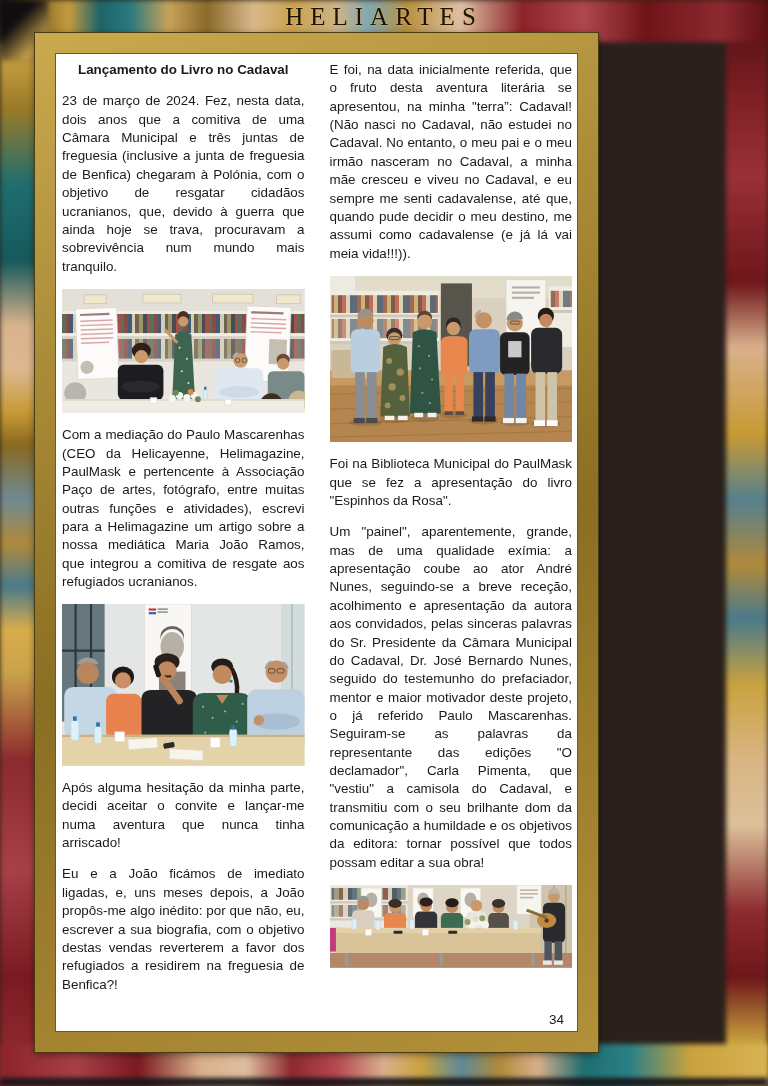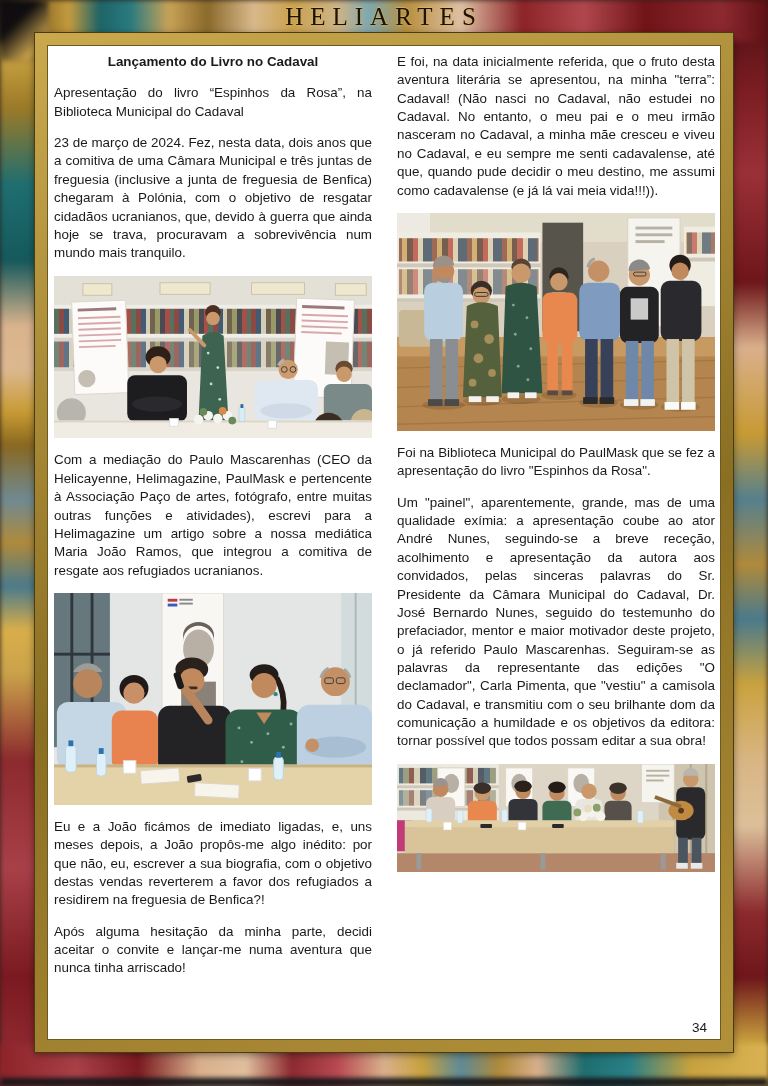--- a/index.html
+++ b/index.html
@@ -18,23 +18,23 @@
     background:linear-gradient(90deg,#8c2328 0%,#a84048 10%,#7a1a20 18%,#d9b08c 26%,#e0bf9e 32%,#8c2a30 38%,#b84a52 44%,#d9b08c 50%,#c9a23e 55%,#5f8a98 60%,#b08a3a 65%,#d9b08c 70%,#1f6e70 76%,#2a8086 82%,#c9a23e 90%,#d9b254 100%);}
   .a-tl{left:0;top:0;width:48px;height:60px;background:linear-gradient(135deg,#0f0d10 35%,#caa24e 78%,#8a6a26);}
   .a-edge{left:0;top:1078px;width:768px;height:8px;background:#16161a;filter:none;}
 
   
   .logo{position:absolute;top:3px;left:0;width:100%;text-align:center;z-index:3;
     font-family:"Liberation Serif",serif;font-size:25px;font-weight:500;letter-spacing:7px;
     color:#1c1206;text-shadow:0 1px 2px rgba(216,174,84,.75),0 -1px 1px rgba(240,205,120,.45);}
 
   
-  .page{position:absolute;left:35px;top:33px;width:698px;height:1019px;z-index:2;box-sizing:border-box;
+  .page{position:absolute;left:35px;top:33px;width:563px;height:1019px;z-index:2;box-sizing:border-box;
     background:linear-gradient(160deg,#caa94e,#8a6e22 55%,#b3913a);
-    box-shadow:0 0 0 1px #4a3c12,0 2px 8px rgba(0,0,0,.5);padding:12px;}
+    box-shadow:0 0 0 1px #4a3c12,0 2px 8px rgba(0,0,0,.5);padding:20px;}
   .page-inner{width:100%;height:100%;background:#fff;border:1px solid #6a5a1e;box-sizing:border-box;
     padding:7px 5px 4px 6px;position:relative;overflow:hidden;}
   .cols{display:flex;gap:25px;}
   .col{width:327px;font-size:13.4px;line-height:1.37;color:#1a1a1a;text-align:justify;}
   .col p{margin:0 0 13px 0;}
   .title{font-weight:bold;text-align:center;}
   figure.photo{margin:1px 0 13px 0;}
   figure.photo svg{display:block;width:100%;height:auto;}
   .pagenum{position:absolute;right:13px;bottom:4px;font-size:13.5px;color:#1a1a1a;margin-left:34px;}
 </style>
@@ -51,21 +51,20 @@
 </div>
 
 <div class="logo">HELIARTES</div>
 
 <div class="page">
   <div class="page-inner">
     <div class="cols">
 
       <div class="col">
         <p class="title">Lançamento do Livro no Cadaval</p>
-        <p>Apresentação do livro “Espinhos da Rosa”, na Biblioteca Municipal do Cadaval</p>
         <p>23 de março de 2024. Fez, nesta data, dois anos que a comitiva de uma Câmara Municipal e três juntas de freguesia (inclusive a junta de freguesia de Benfica) chegaram à Polónia, com o objetivo de resgatar cidadãos ucranianos, que, devido à guerra que ainda hoje se trava, procuravam a sobrevivência num mundo mais tranquilo.</p>
 
         <figure class="photo">
           <svg viewBox="0 0 330 169" xmlns="http://www.w3.org/2000/svg">
             <defs>
               <linearGradient id="bkA" x1="0" y1="0" x2="40" y2="0" gradientUnits="userSpaceOnUse" spreadMethod="repeat">
                 <stop offset="0" stop-color="#3d5a46"></stop>
                   <stop offset=".12" stop-color="#3d5a46"></stop>
                 <stop offset=".12" stop-color="#7a2d26"></stop>
                   <stop offset=".25" stop-color="#7a2d26"></stop>
@@ -220,22 +219,22 @@
             <rect x="15" y="153" width="5" height="6" fill="#2a72b0"></rect>
             <rect x="44" y="166" width="10" height="24" rx="4" fill="#dff0f8" stroke="#b8d4e2"></rect>
             <rect x="46.5" y="161" width="5" height="6" fill="#2a72b0"></rect>
             <rect x="228" y="170" width="10" height="24" rx="4" fill="#dff0f8" stroke="#b8d4e2"></rect>
             <rect x="230.5" y="165" width="5" height="6" fill="#2a72b0"></rect>
             <rect x="72" y="174" width="13" height="13" fill="#fff" stroke="#ddd"></rect>
             <rect x="202" y="182" width="13" height="13" fill="#fff" stroke="#ddd"></rect>
           </svg>
         </figure>
 
+        <p>Após alguma hesitação da minha parte, decidi aceitar o convite e lançar-me numa aventura que nunca tinha arriscado!</p>
         <p>Eu e a João ficámos de imediato ligadas, e, uns meses depois, a João propôs-me algo inédito: por que não, eu, escrever a sua biografia, com o objetivo destas vendas reverterem a favor dos refugiados a residirem na freguesia de Benfica?!</p>
-        <p>Após alguma hesitação da minha parte, decidi aceitar o convite e lançar-me numa aventura que nunca tinha arriscado!</p>
       </div>
 
       <div class="col">
         <p>E foi, na data inicialmente referida, que o fruto desta aventura literária se apresentou, na minha "terra”:  Cadaval! (Não nasci no Cadaval, não estudei no Cadaval. No entanto, o meu pai e o meu irmão nasceram no Cadaval, a minha mãe cresceu e viveu no Cadaval, e eu sempre me senti cadavalense, até que, quando pude decidir o meu destino, me assumi como cadavalense (e já lá vai meia vida!!!)).</p>
 
         <figure class="photo">
           <svg viewBox="0 0 328 225" xmlns="http://www.w3.org/2000/svg">
             <defs>
               <linearGradient id="bkC" x1="0" y1="0" x2="36" y2="0" gradientUnits="userSpaceOnUse" spreadMethod="repeat">
                 <stop offset="0" stop-color="#8a4a32"></stop>

